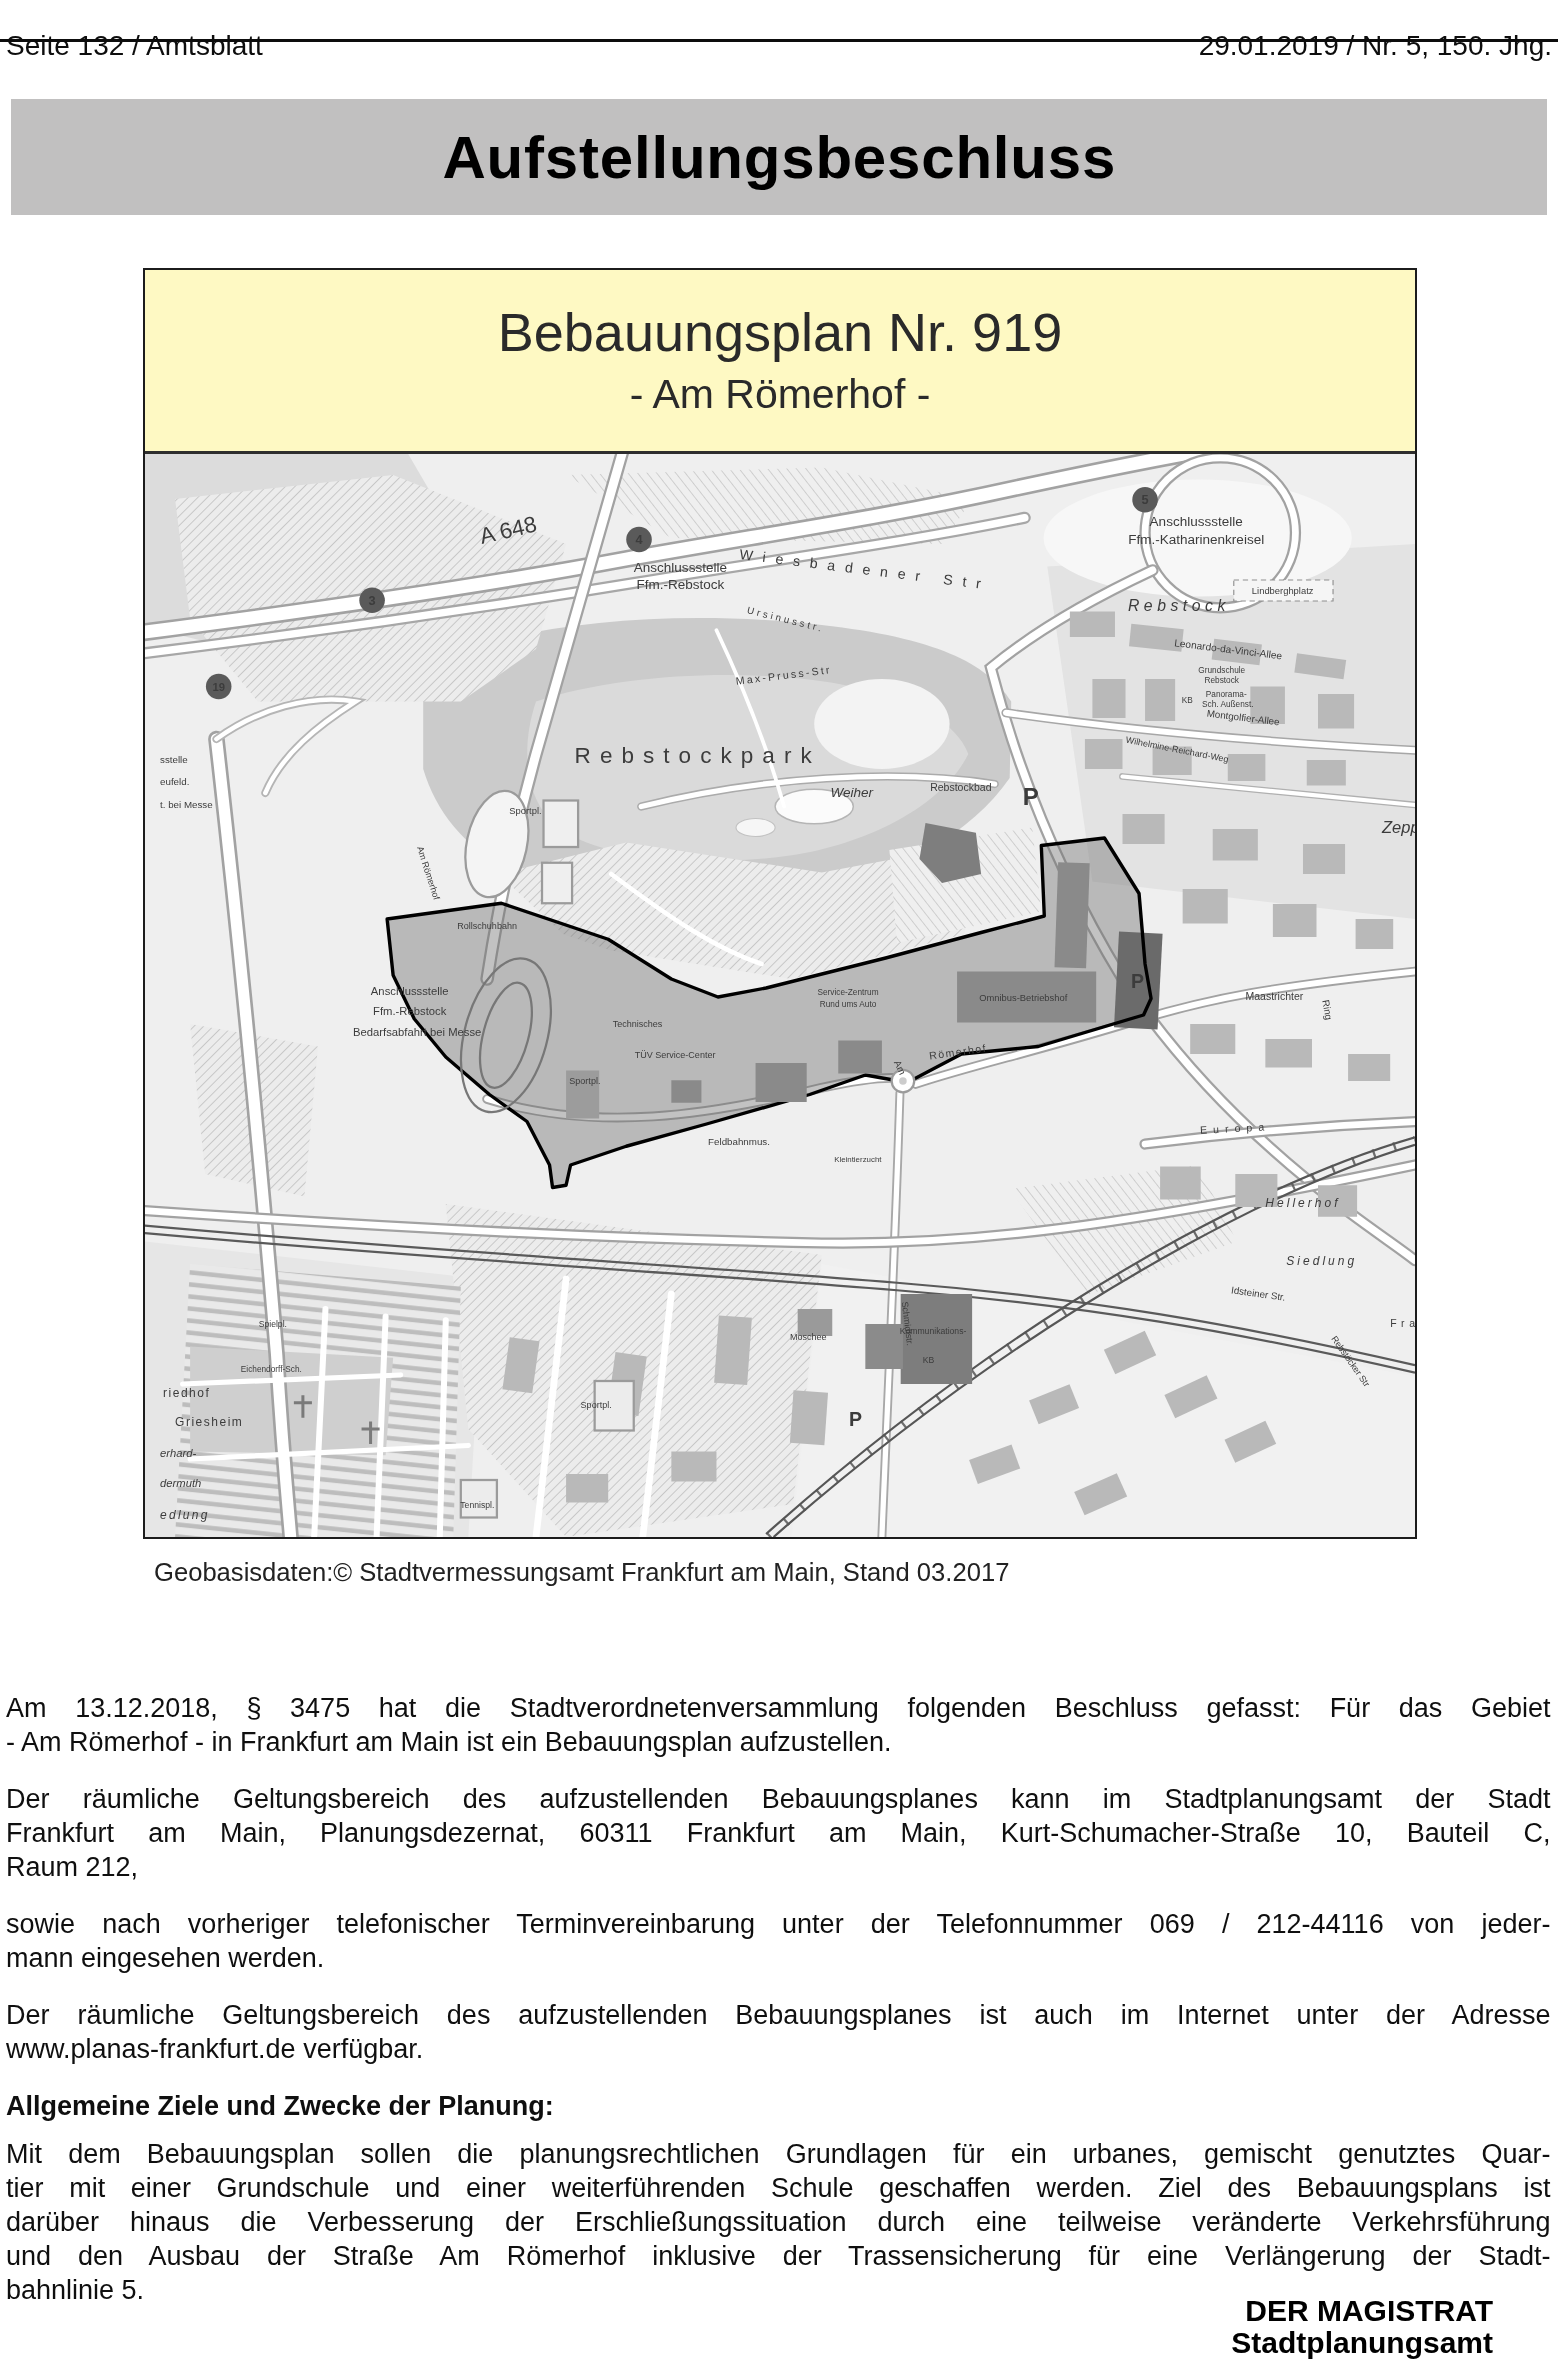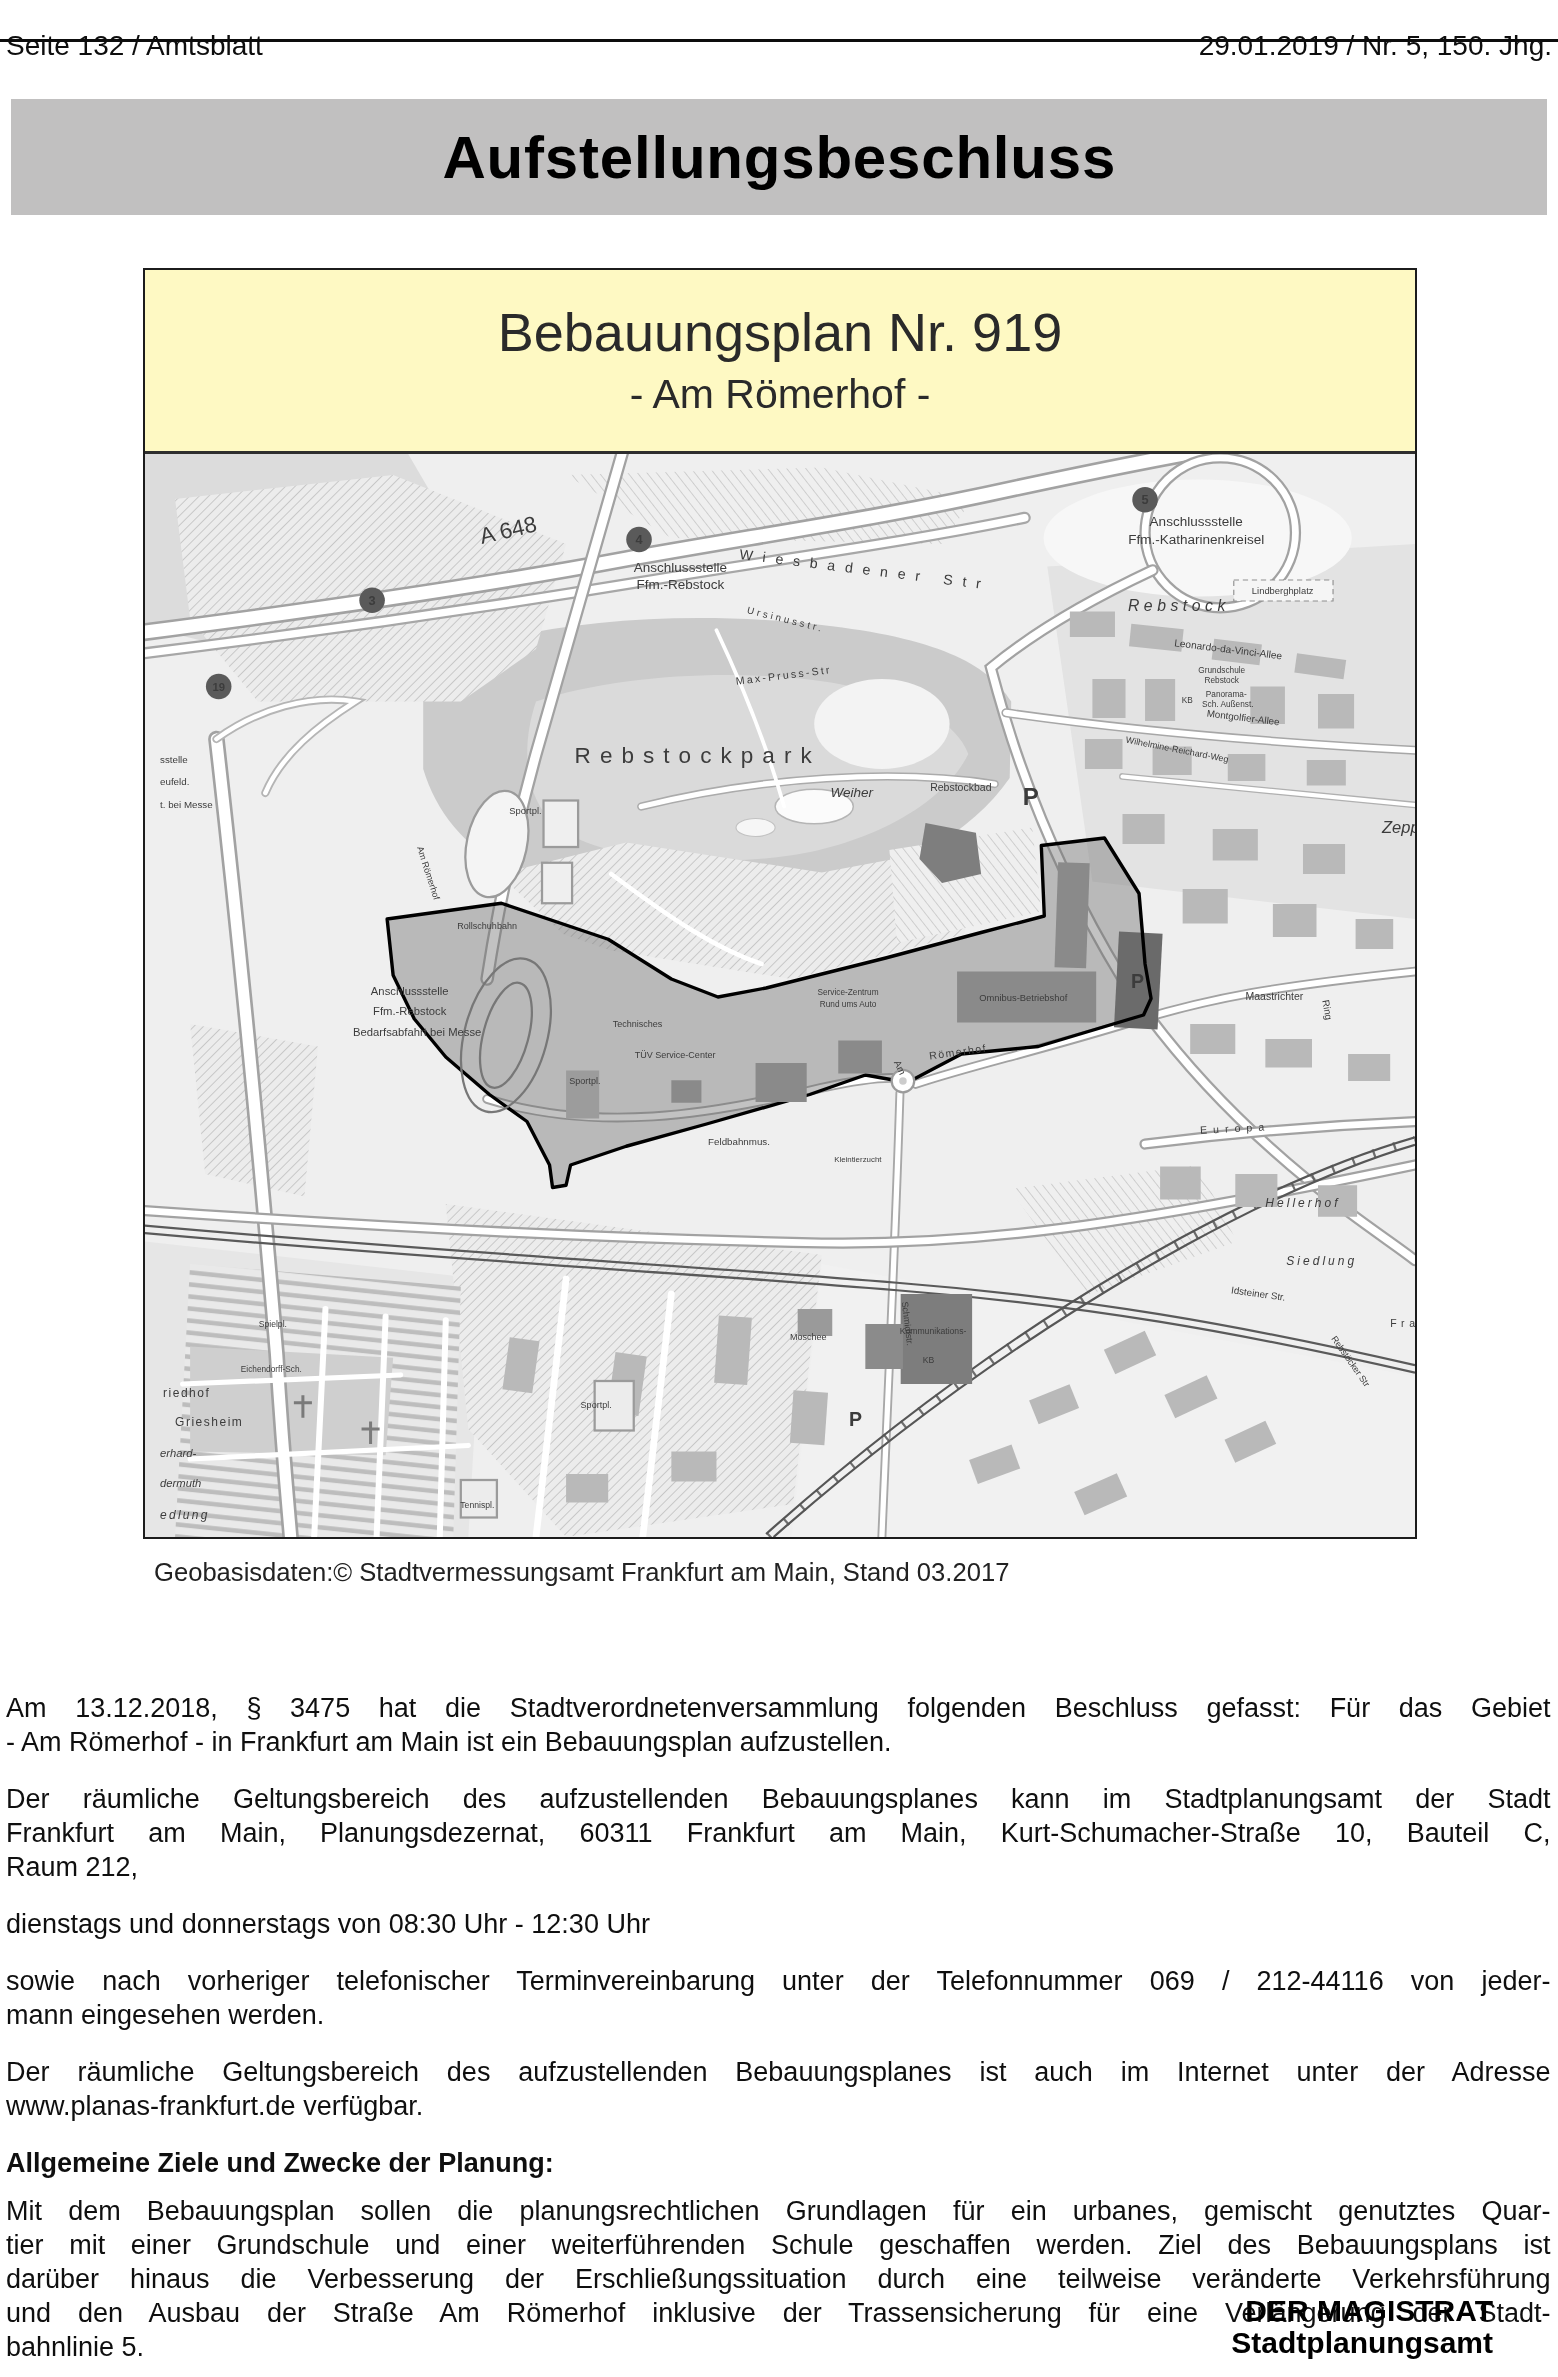--- a/index.html
+++ b/index.html
@@ -322,23 +322,20 @@
     <div class="para">
       <div class="jline">Am 13.12.2018, § 3475 hat die Stadtverordnetenversammlung folgenden Beschluss gefasst: Für das Gebiet</div>
       <div class="jline last">- Am Römerhof - in Frankfurt am Main ist ein Bebauungsplan aufzustellen.</div>
     </div>
     <div class="para">
       <div class="jline">Der räumliche Geltungsbereich des aufzustellenden Bebauungsplanes kann im Stadtplanungsamt der Stadt</div>
       <div class="jline">Frankfurt am Main, Planungsdezernat, 60311 Frankfurt am Main, Kurt-Schumacher-Straße 10, Bauteil C,</div>
       <div class="jline last">Raum 212,</div>
     </div>
     <div class="para">
-      <div class="jline last">dienstags und donnerstags von 08:30 Uhr - 12:30 Uhr</div>
-    </div>
-    <div class="para">
       <div class="jline">sowie nach vorheriger telefonischer Terminvereinbarung unter der Telefonnummer 069 / 212-44116 von jeder-</div>
       <div class="jline last">mann eingesehen werden.</div>
     </div>
     <div class="para">
       <div class="jline">Der räumliche Geltungsbereich des aufzustellenden Bebauungsplanes ist auch im Internet unter der Adresse</div>
       <div class="jline last">www.planas-frankfurt.de verfügbar.</div>
     </div>
     <div class="bheading">Allgemeine Ziele und Zwecke der Planung:</div>
     <div class="para">
       <div class="jline">Mit dem Bebauungsplan sollen die planungsrechtlichen Grundlagen für ein urbanes, gemischt genutztes Quar-</div>

